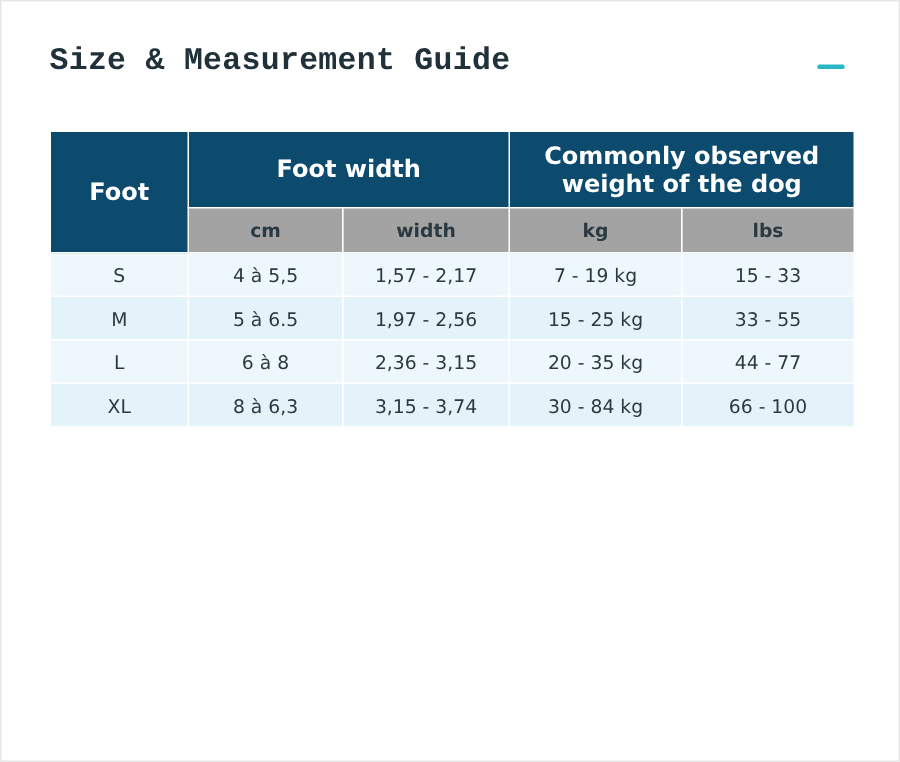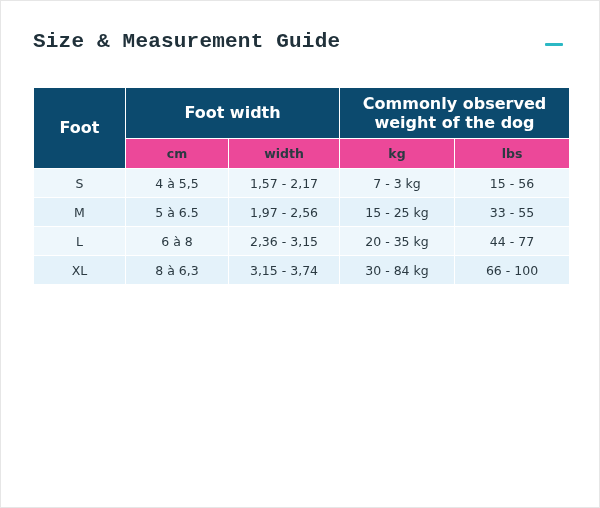--- a/index.html
+++ b/index.html
@@ -68,21 +68,21 @@
   }
   .hdr {
     background: #0c4a6e;
     color: #ffffff;
     font-weight: bold;
     font-size: 16px;
     line-height: 1.2;
     height: 44px;
   }
   .sub {
-    background: #ec4899;
+    background: #a3a3a3;
     color: #2b3a42;
     height: 23px;
   }
   .cell {
     background: #eef7fc;
     color: #2b3a42;
     height: 22px;
   }
   .cell.alt {
     background: #e4f2fa;
@@ -128,22 +128,22 @@
         <th class="sub">width</th>
         <th class="sub">kg</th>
         <th class="sub">lbs</th>
       </tr>
     </thead>
     <tbody>
       <tr>
         <td class="cell">S</td>
         <td class="cell">4 à 5,5</td>
         <td class="cell">1,57 - 2,17</td>
-        <td class="cell">7 - 3 kg</td>
-        <td class="cell">15 - 56</td>
+        <td class="cell">7 - 19 kg</td>
+        <td class="cell">15 - 33</td>
       </tr>
       <tr>
         <td class="cell alt">M</td>
         <td class="cell alt">5 à 6.5</td>
         <td class="cell alt">1,97 - 2,56</td>
         <td class="cell alt">15 - 25 kg</td>
         <td class="cell alt">33 - 55</td>
       </tr>
       <tr>
         <td class="cell">L</td>

